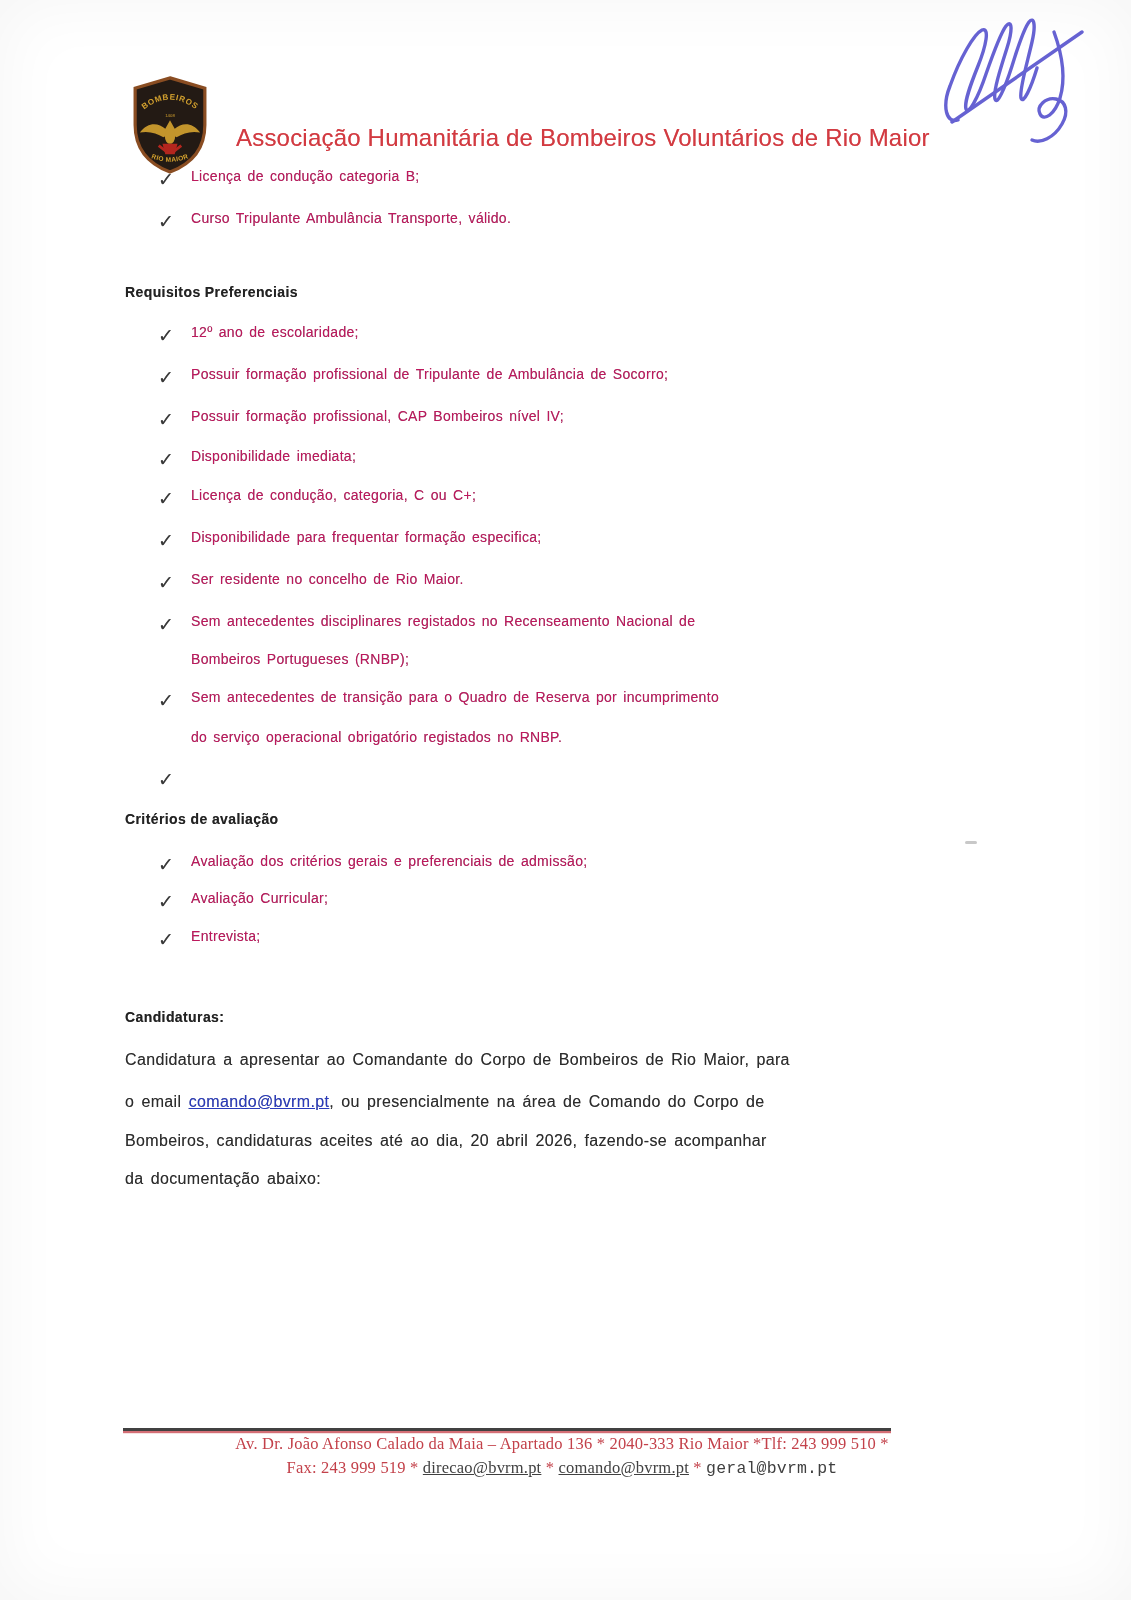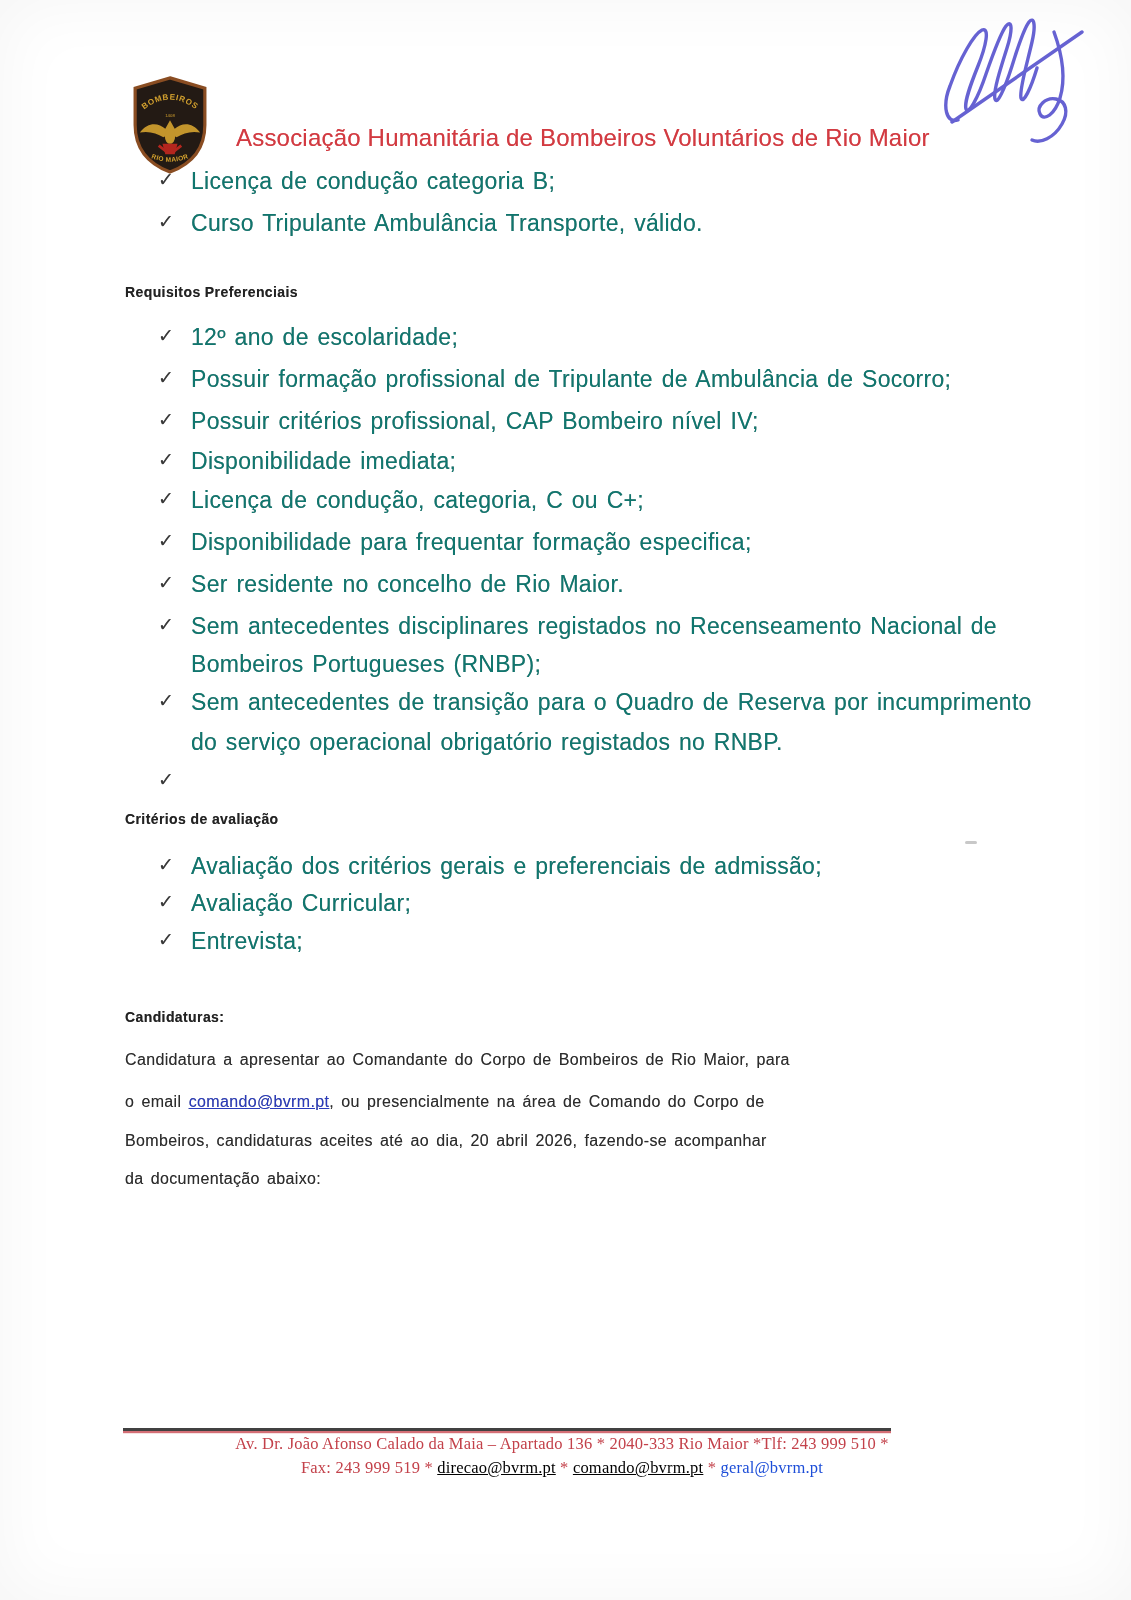--- a/index.html
+++ b/index.html
@@ -39,21 +39,21 @@
     display: flex; align-items: flex-start;
     white-space: nowrap;
   }
   .check {
     flex: 0 0 33px; width: 33px;
     font-family: "DejaVu Sans", sans-serif;
     font-size: 19px; color: #393939;
     text-shadow: 0 0 0.4px rgba(0,0,0,0.4);
   }
   .itext, .cont {
-    font-size: 23px; color: #0f766e;
+    font-size: 14px; color: #be185d;
     letter-spacing: 0.3px; word-spacing: 2px;
     text-shadow: 0 0 0.45px rgba(0,0,0,0.4);
   }
   .cont { position: absolute; left: 191px; white-space: nowrap; }
   .heading {
     position: absolute; left: 125px;
     font-size: 14px; font-weight: 700; color: #222;
     letter-spacing: 0.4px; white-space: nowrap;
     text-shadow: 0 0 0.45px rgba(0,0,0,0.45);
   }
@@ -76,22 +76,22 @@
     background: #414141;
     box-shadow: 0 2.2px 0 rgba(198,63,72,0.75);
   }
   .footer-line {
     position: absolute; left: 128px; width: 868px;
     text-align: center;
     font-family: "Liberation Serif", serif;
     font-size: 16.5px; color: #c3414a;
     letter-spacing: 0.2px; white-space: nowrap;
   }
-  .footer-line .blue-link { color: #000000; }
-  .footer-plain-email { color: #1d4ed8; }
+  .footer-line .blue-link { color: #404040; }
+  .footer-plain-email { color: #404040; font-family: Liberation Mono, monospace; }
   .artifact {
     position: absolute; left: 965px; top: 841px;
     width: 12px; height: 3px; background: #9a9a9a;
     opacity: 0.55; border-radius: 2px;
   }
 </style>
 </head>
 <body>
 
 <div class="page">
@@ -137,21 +137,21 @@
   <div class="row" style="top:324px">
     <span class="check">✓</span>
     <span class="itext">12º ano de escolaridade;</span>
   </div>
   <div class="row" style="top:366px">
     <span class="check">✓</span>
     <span class="itext">Possuir formação profissional de Tripulante de Ambulância de Socorro;</span>
   </div>
   <div class="row" style="top:408px">
     <span class="check">✓</span>
-    <span class="itext">Possuir critérios profissional, CAP Bombeiro nível IV;</span>
+    <span class="itext">Possuir formação profissional, CAP Bombeiros nível IV;</span>
   </div>
   <div class="row" style="top:448px">
     <span class="check">✓</span>
     <span class="itext">Disponibilidade imediata;</span>
   </div>
   <div class="row" style="top:487px">
     <span class="check">✓</span>
     <span class="itext">Licença de condução, categoria, C ou C+;</span>
   </div>
   <div class="row" style="top:529px">

